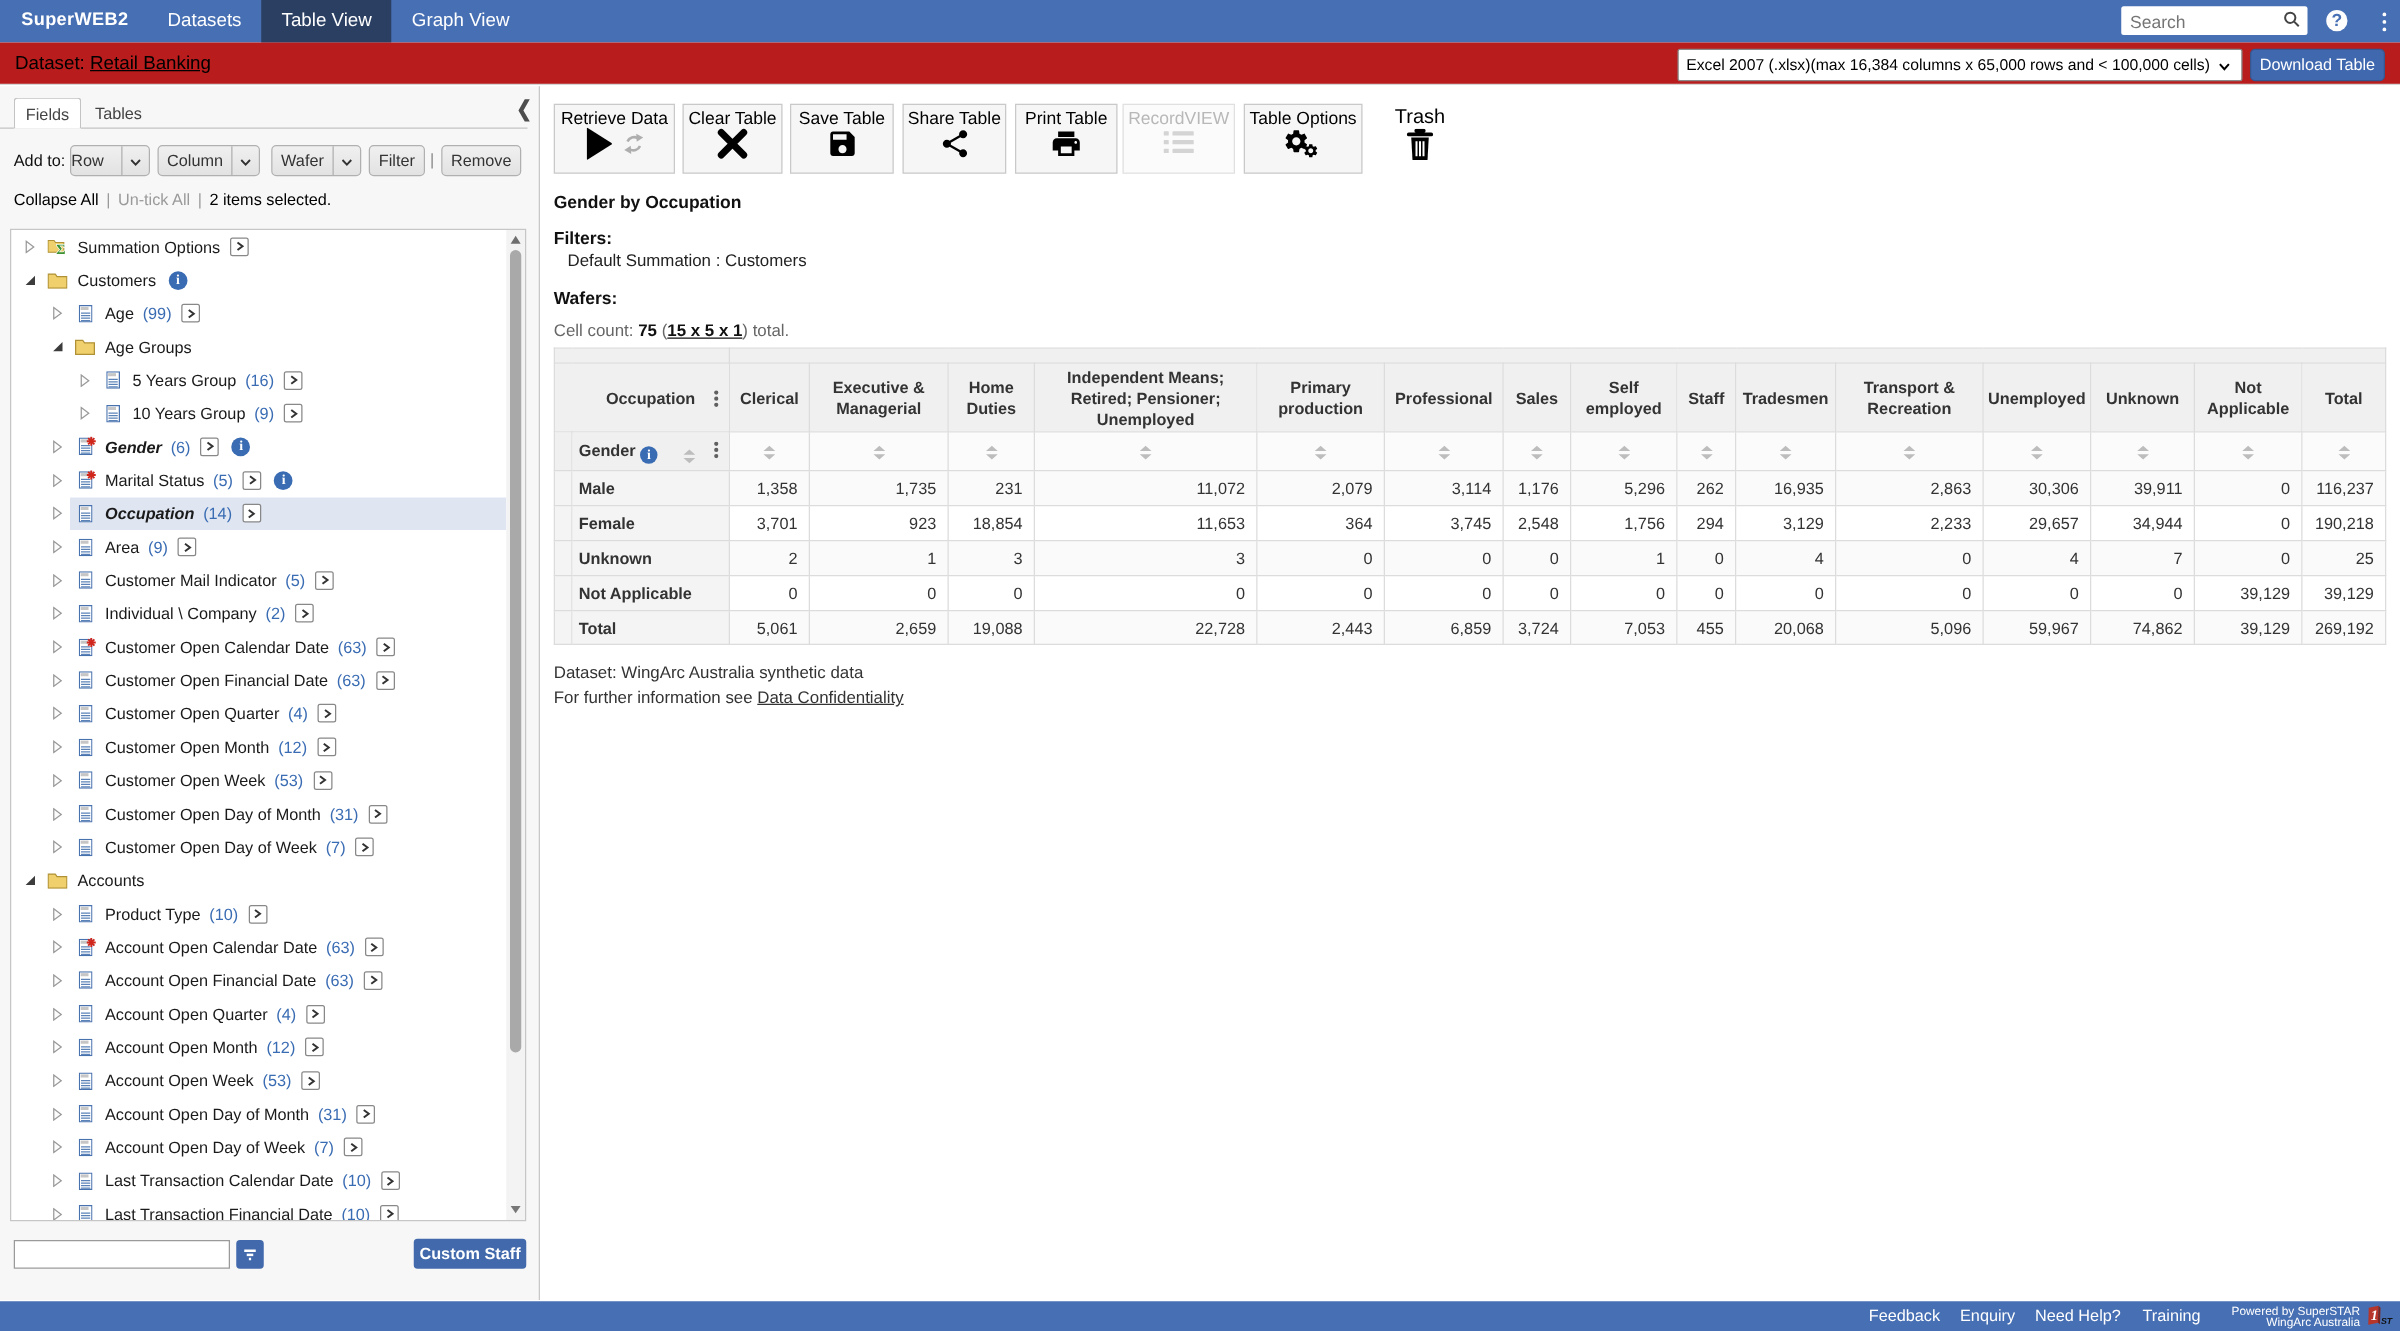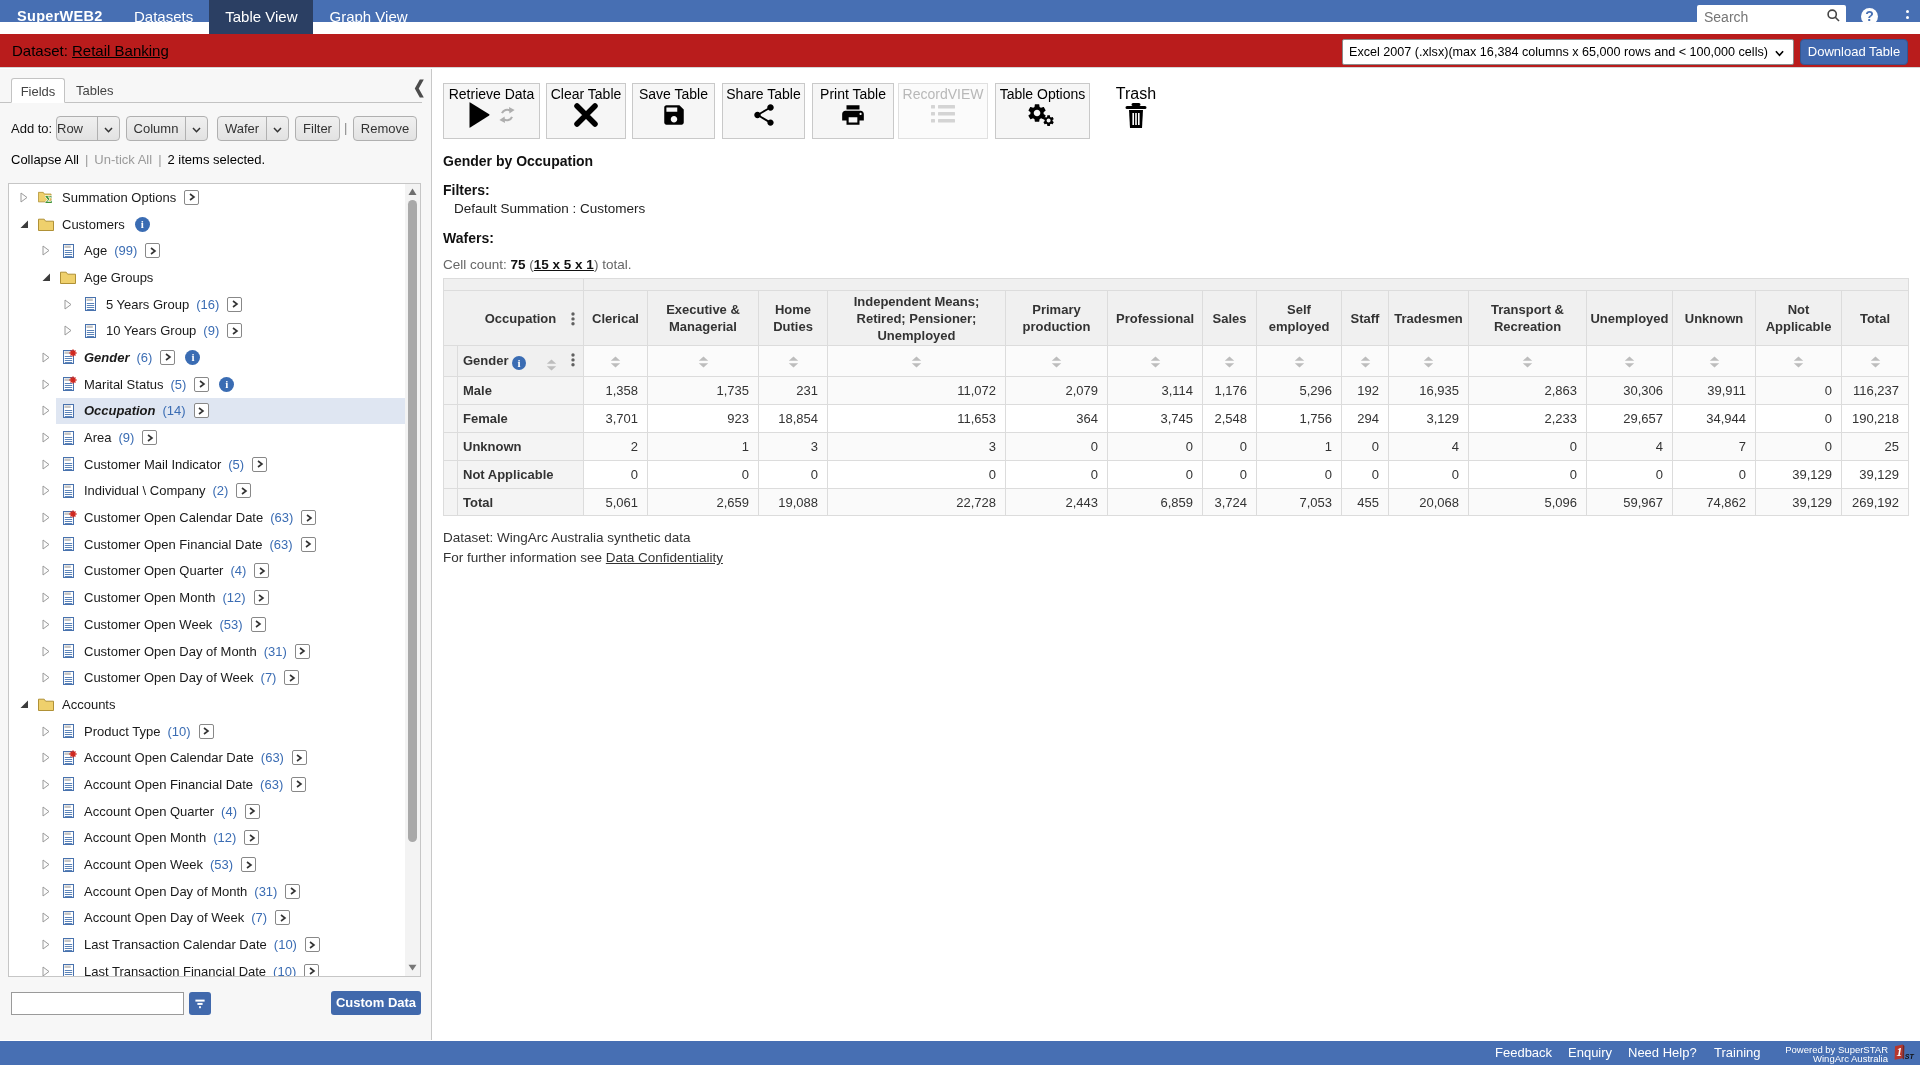--- a/index.html
+++ b/index.html
@@ -1,19 +1,19 @@
 <!DOCTYPE html>
 <html><head>
 <meta charset="utf-8">
 <style>
 * { margin:0; padding:0; box-sizing:border-box; }
 html,body { width:1920px; height:1065px; overflow:hidden; font-family:"Liberation Sans", sans-serif; background:#fff; }
 body { position:relative; font-size:13px; color:#000; }
 
-#topnav { position:absolute; left:0; top:0; width:1920px; height:22px; background:#476fb3; }
+#topnav { position:absolute; left:0; top:0; width:1920px; height:34px; background:#476fb3; }
 #logo { position:absolute; left:17px; top:0; line-height:33px; color:#fff; font-size:14.5px; font-weight:bold; letter-spacing:0.3px; }
 .navtabs { position:absolute; left:118px; top:0; height:34px; }
 .navtab { display:inline-block; height:34px; line-height:34px; padding:0 16px; color:#fff; font-size:15px; }
 .navtab.active { background:#2b3f63; }
 #searchbox { position:absolute; left:1697px; top:5px; width:149px; height:23px; background:#fff; border-radius:2px; }
 #searchbox .ph { position:absolute; left:7px; top:4px; font-size:14px; color:#757575; }
 #helpcirc { position:absolute; left:1861px; top:8px; width:17px; height:17px; border-radius:50%; background:#fdfdfd; color:#476fb3; text-align:center; font-size:14px; line-height:17px; font-weight:bold; }
 .kebabw { position:absolute; left:1906px; top:10px; width:4px; }
 .kebabw i { display:block; width:3.2px; height:3.2px; border-radius:50%; background:#fff; margin-bottom:2.8px; }
 
@@ -860,21 +860,21 @@
           <path d="M4.5,6.5 L8.5,0.8 L0.5,0.8 z" fill="#777"></path>
         </svg>
     </div>
   </div>
   <div id="fin"></div>
   <div id="funnel"><svg style="margin:7px 0 0 6px" width="10" height="10" viewBox="0 0 10 10">
         <rect x="0.4" y="0.6" width="9.2" height="2" fill="#fff"></rect>
         <rect x="2.4" y="3.9" width="5.2" height="2" fill="#fff"></rect>
         <rect x="4.1" y="7.2" width="1.8" height="2" fill="#fff"></rect>
       </svg></div>
-  <div id="cdbtn">Custom Data</div>
+  <div id="cdbtn">Custom Staff</div>
 </div>
 <div id="content">
 <div class="tbtn " style="left:10px;width:97px;"><span class="tl">Retrieve Data</span><svg width="46" height="26" viewBox="0 0 46 26">
         <path d="M0.5,0.8 Q0.5,0 1.2,0.4 L20.2,12.3 Q21,12.9 20.2,13.5 L1.2,25.6 Q0.5,26 0.5,25.2 z" fill="#000"></path>
         <path d="M33.0,11.2 A5.6,5.6 0 0 1 41.2,8.6" stroke="#aeaeae" stroke-width="2.1" fill="none"></path>
         <path d="M40.0,4.9 L45.6,8.0 L40.4,11.4 z" fill="#aeaeae"></path>
         <path d="M43.0,14.8 A5.6,5.6 0 0 1 34.8,17.4" stroke="#aeaeae" stroke-width="2.1" fill="none"></path>
         <path d="M36.0,21.1 L30.4,18.0 L35.6,14.6 z" fill="#aeaeae"></path>
       </svg></div>
 <div class="tbtn " style="left:113px;width:80px;"><span class="tl">Clear Table</span><svg width="26" height="26" viewBox="0 0 26 26">
@@ -1039,21 +1039,21 @@
           <td class="lc"></td>
           <td class="rl">Male</td>
           <td class="num">1,358</td>
           <td class="num">1,735</td>
           <td class="num">231</td>
           <td class="num">11,072</td>
           <td class="num">2,079</td>
           <td class="num">3,114</td>
           <td class="num">1,176</td>
           <td class="num">5,296</td>
-          <td class="num">192</td>
+          <td class="num">262</td>
           <td class="num">16,935</td>
           <td class="num">2,863</td>
           <td class="num">30,306</td>
           <td class="num">39,911</td>
           <td class="num">0</td>
           <td class="num">116,237</td>
         </tr>
 <tr class="ev" style="height:28px">
           <td class="lc"></td>
           <td class="rl">Female</td>

